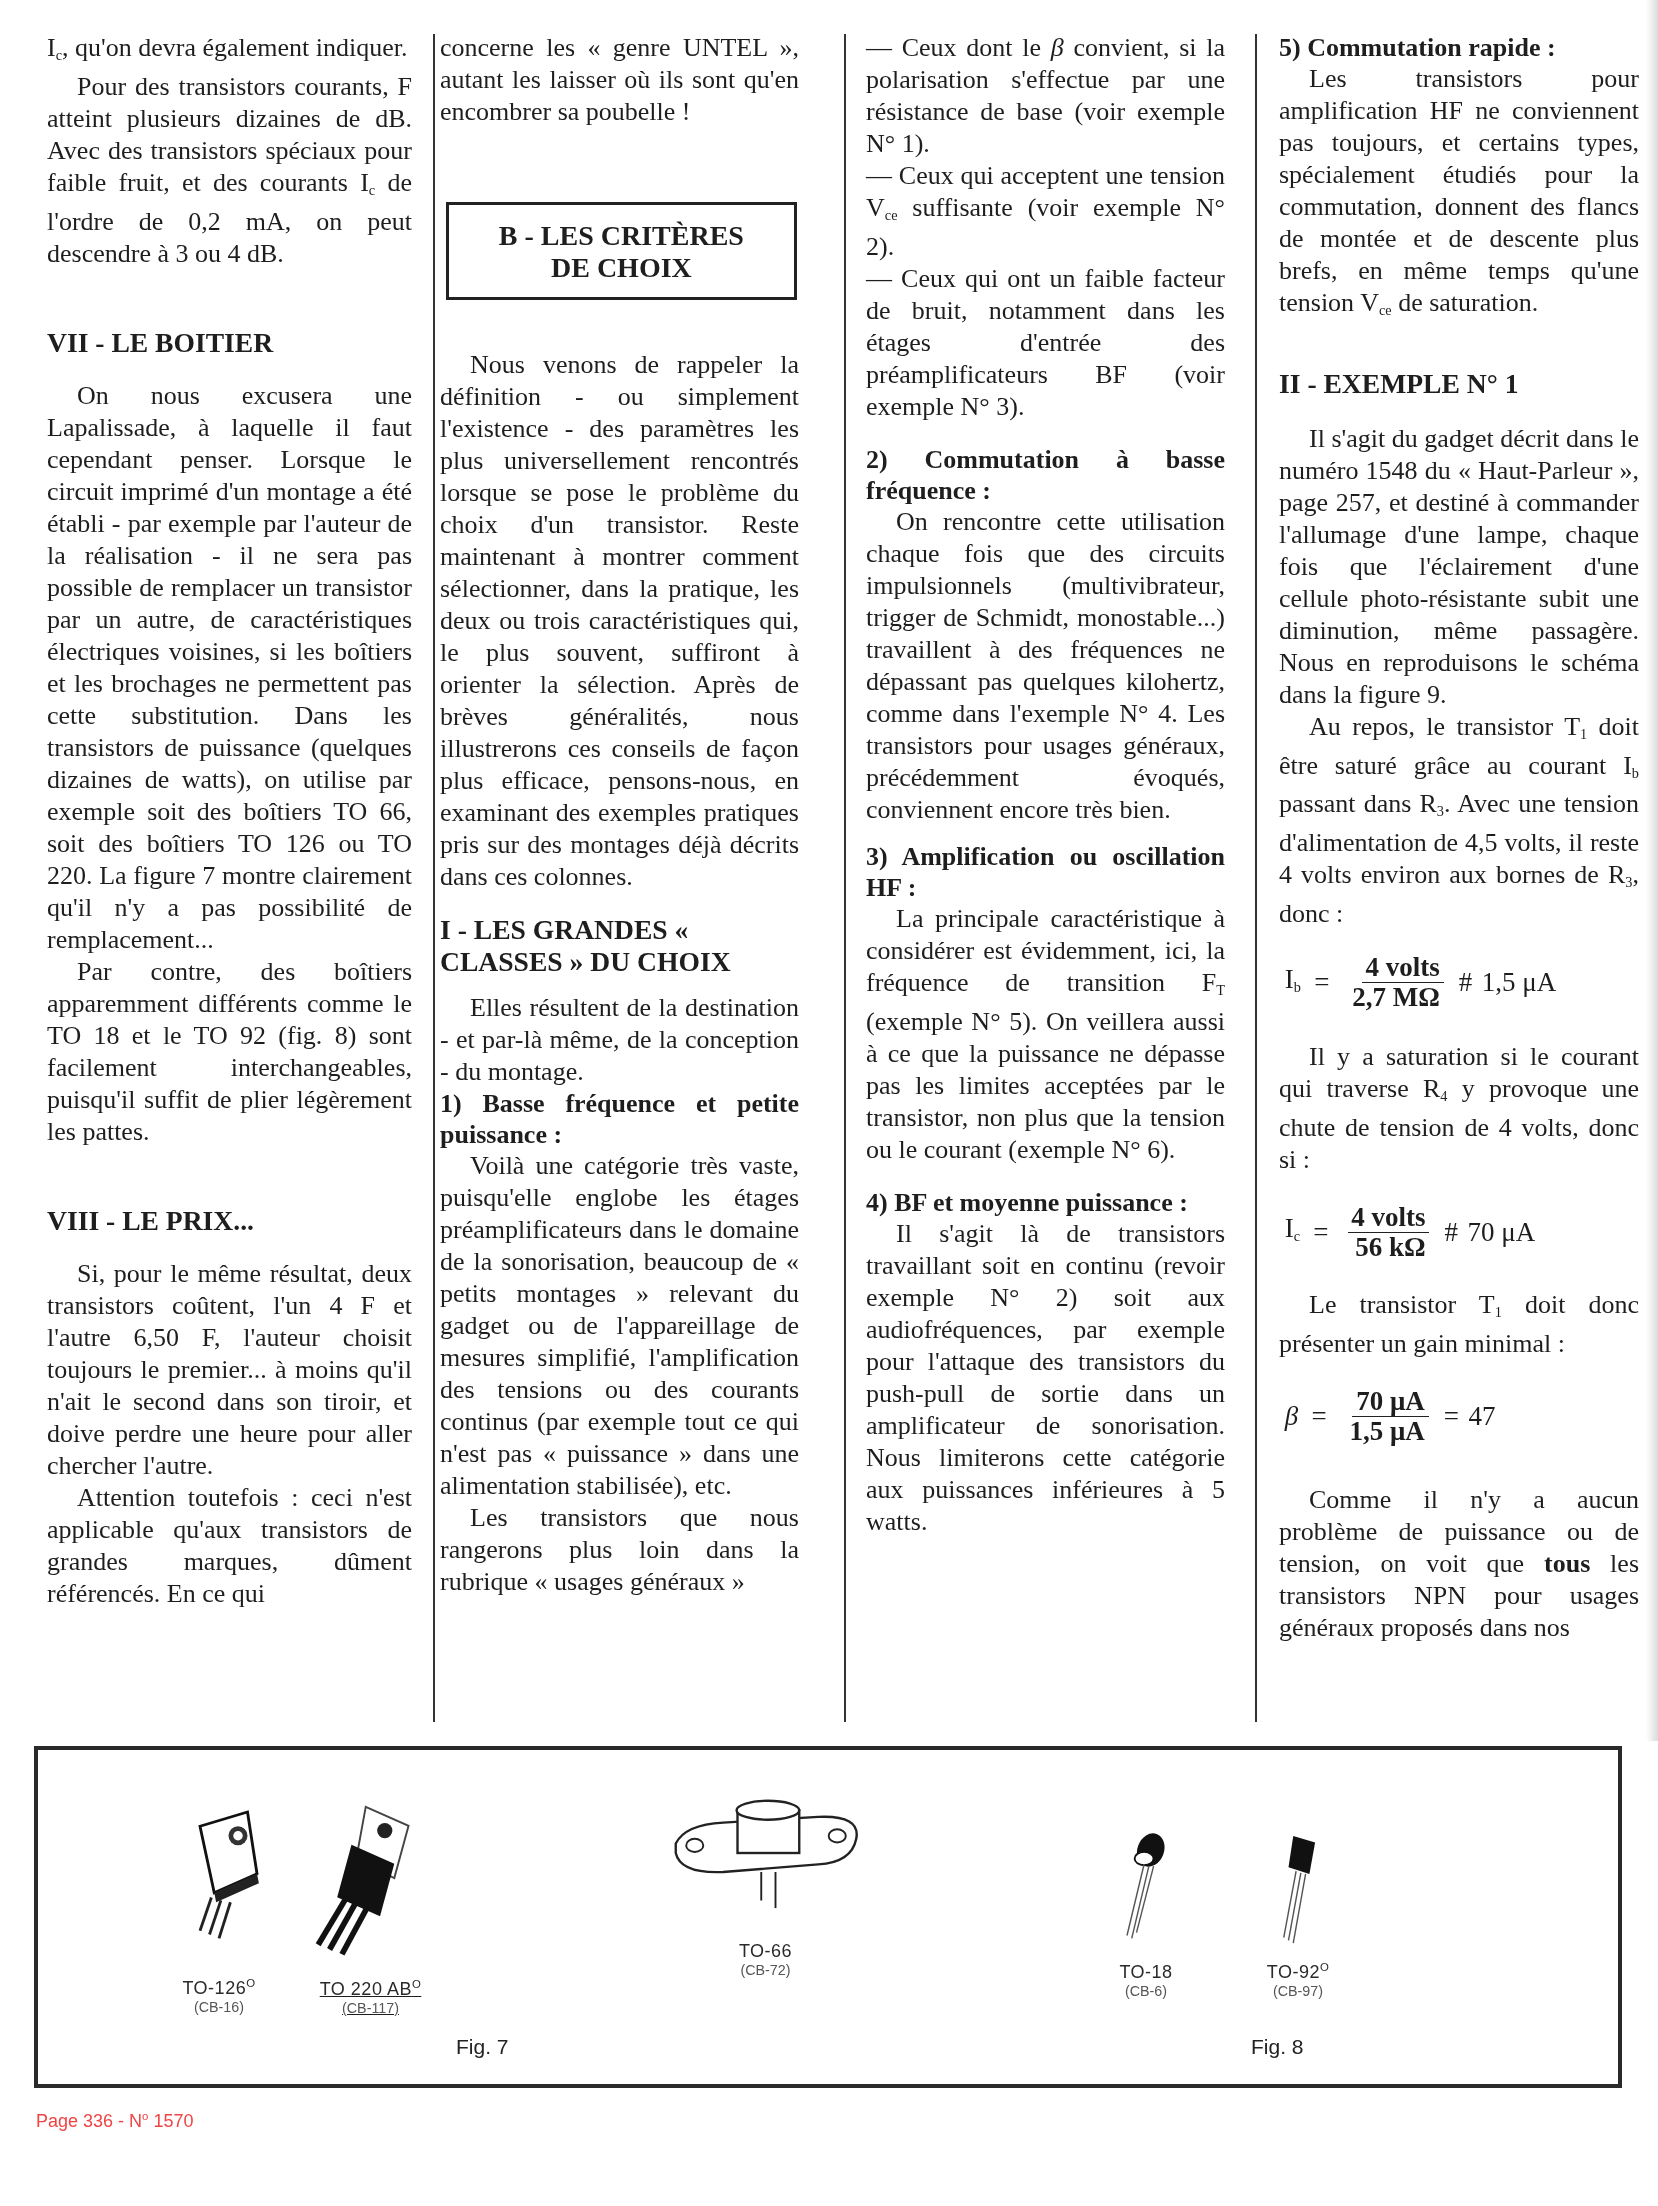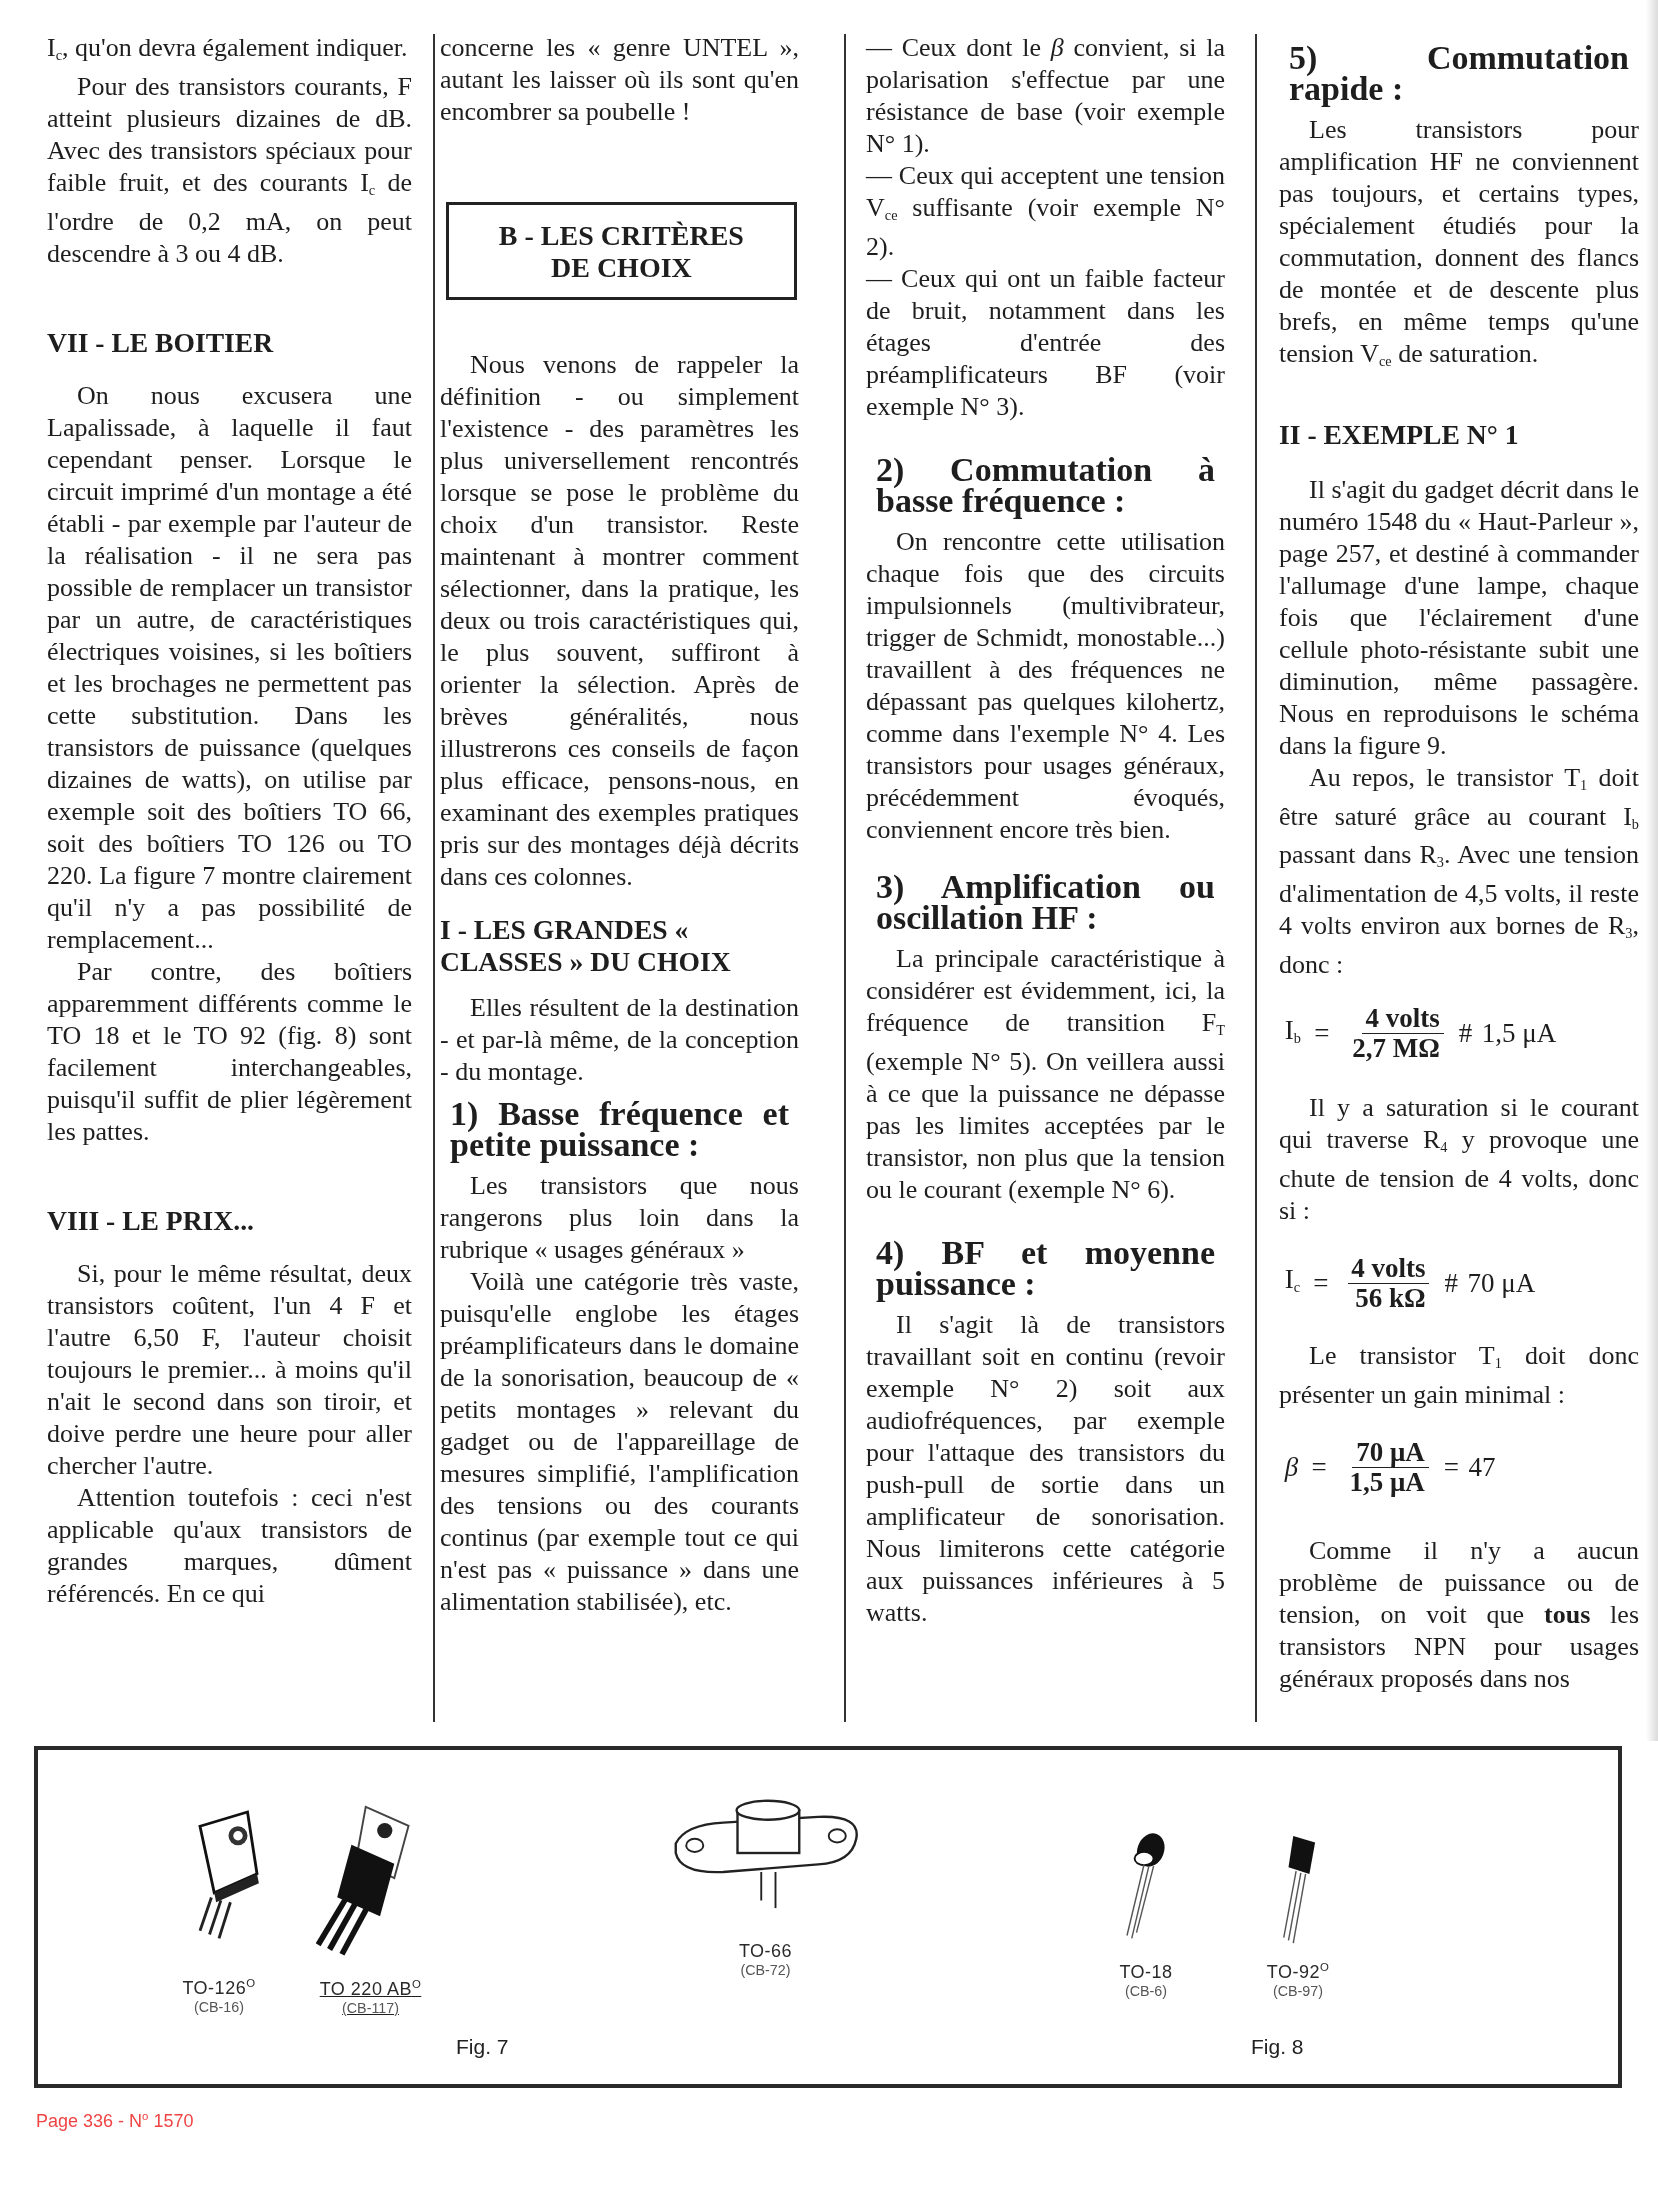--- a/index.html
+++ b/index.html
@@ -12,21 +12,21 @@
   #col4 { left: 1279px; width: 360px; }
   .vrule { position: absolute; top: 34px; width: 1.9px; background: #333; height: 1688px; }
   #rule1 { left: 433px; }
   #rule2 { left: 844px; }
   #rule3 { left: 1255px; }
   p { margin: 0; }
   p.ind { text-indent: 30px; }
   .sp { height: 31px; }
   .sp2 { height: 57px; }
   h2.sec { font-size: 27.6px; font-weight: bold; margin: 0; line-height: 32px; text-align: left; }
-  h3.sub { font-size: 34px; font-weight: bold; margin: 10px; line-height: 31px; }
+  h3.sub { font-size: 26px; font-weight: bold; margin: 0; line-height: 31px; }
   .boxhead { border: 3.8px solid #222; margin: 0 1.9px 0 5.7px; padding: 15px 9.5px 13.3px; text-align: center;
              font-weight: bold; font-size: 28px; line-height: 32px; }
   sub.s { font-size: 14.3px; vertical-align: -3.8px; }
   .formula { display: flex; align-items: center; font-size: 27px; margin-left: 5.7px; height: 67px; }
   .frac { display: inline-flex; flex-direction: column; align-items: flex-end; margin: 0 5.7px; line-height: 28.5px; font-weight: bold; }
   .frac .num { border-bottom: 1.9px solid #222; padding: 0 3.8px; }
   .frac .den { padding: 0 3.8px; }
   .formula .lhs { margin-right: 13.3px; }
   .formula .eq { margin-right: 13.3px; }
   .formula .rel { margin: 0 9.5px; }
@@ -77,22 +77,22 @@
     <div>B - LES CRITÈRES</div>
     <div>DE CHOIX</div>
   </div>
   <div style="height:49px"></div>
   <p class="ind">Nous venons de rappeler la définition - ou simplement l'existence - des paramètres les plus universellement rencontrés lorsque se pose le problème du choix d'un transistor. Reste maintenant à montrer comment sélectionner, dans la pratique, les deux ou trois caractéristiques qui, le plus souvent, suffiront à orienter la sélection. Après de brèves généralités, nous illustrerons ces conseils de façon plus efficace, pensons-nous, en examinant des exemples pratiques pris sur des montages déjà décrits dans ces colonnes.</p>
   <div style="height:21px"></div>
   <h2 class="sec">I - LES GRANDES « CLASSES » DU CHOIX</h2>
   <div style="height:13.3px"></div>
   <p class="ind">Elles résultent de la destination - et par-là même, de la conception - du montage.</p>
   <h3 class="sub">1) Basse fréquence et petite puissance :</h3>
+  <p class="ind">Voilà une catégorie très vaste, puisqu'elle englobe les étages préamplificateurs dans le domaine de la sonorisation, beaucoup de « petits montages » relevant du gadget ou de l'appareillage de mesures simplifié, l'amplification des tensions ou des courants continus (par exemple tout ce qui n'est pas « puissance » dans une alimentation stabilisée), etc.</p>
   <p class="ind">Les transistors que nous rangerons plus loin dans la rubrique « usages généraux »</p>
-  <p class="ind">Voilà une catégorie très vaste, puisqu'elle englobe les étages préamplificateurs dans le domaine de la sonorisation, beaucoup de « petits montages » relevant du gadget ou de l'appareillage de mesures simplifié, l'amplification des tensions ou des courants continus (par exemple tout ce qui n'est pas « puissance » dans une alimentation stabilisée), etc.</p>
 </div>
 
 <div class="col" id="col3">
   <p><span>— Ceux dont le </span><i>β</i><span> convient, si la polarisation s'effectue par une résistance de base (voir exemple N° 1).</span></p>
   <p><span>— Ceux qui acceptent une tension V</span><sub class="s">ce</sub><span> suffisante (voir exemple N° 2).</span></p>
   <p>— Ceux qui ont un faible facteur de bruit, notamment dans les étages d'entrée des préamplificateurs BF (voir exemple N° 3).</p>
   <div style="height:21px"></div>
   <h3 class="sub">2) Commutation à basse fréquence :</h3>
   <p class="ind">On rencontre cette utilisation chaque fois que des circuits impulsionnels (multivibrateur, trigger de Schmidt, monostable...) travaillent à des fréquences ne dépassant pas quelques kilohertz, comme dans l'exemple N° 4. Les transistors pour usages généraux, précédemment évoqués, conviennent encore très bien.</p>
   <div style="height:15px"></div>

